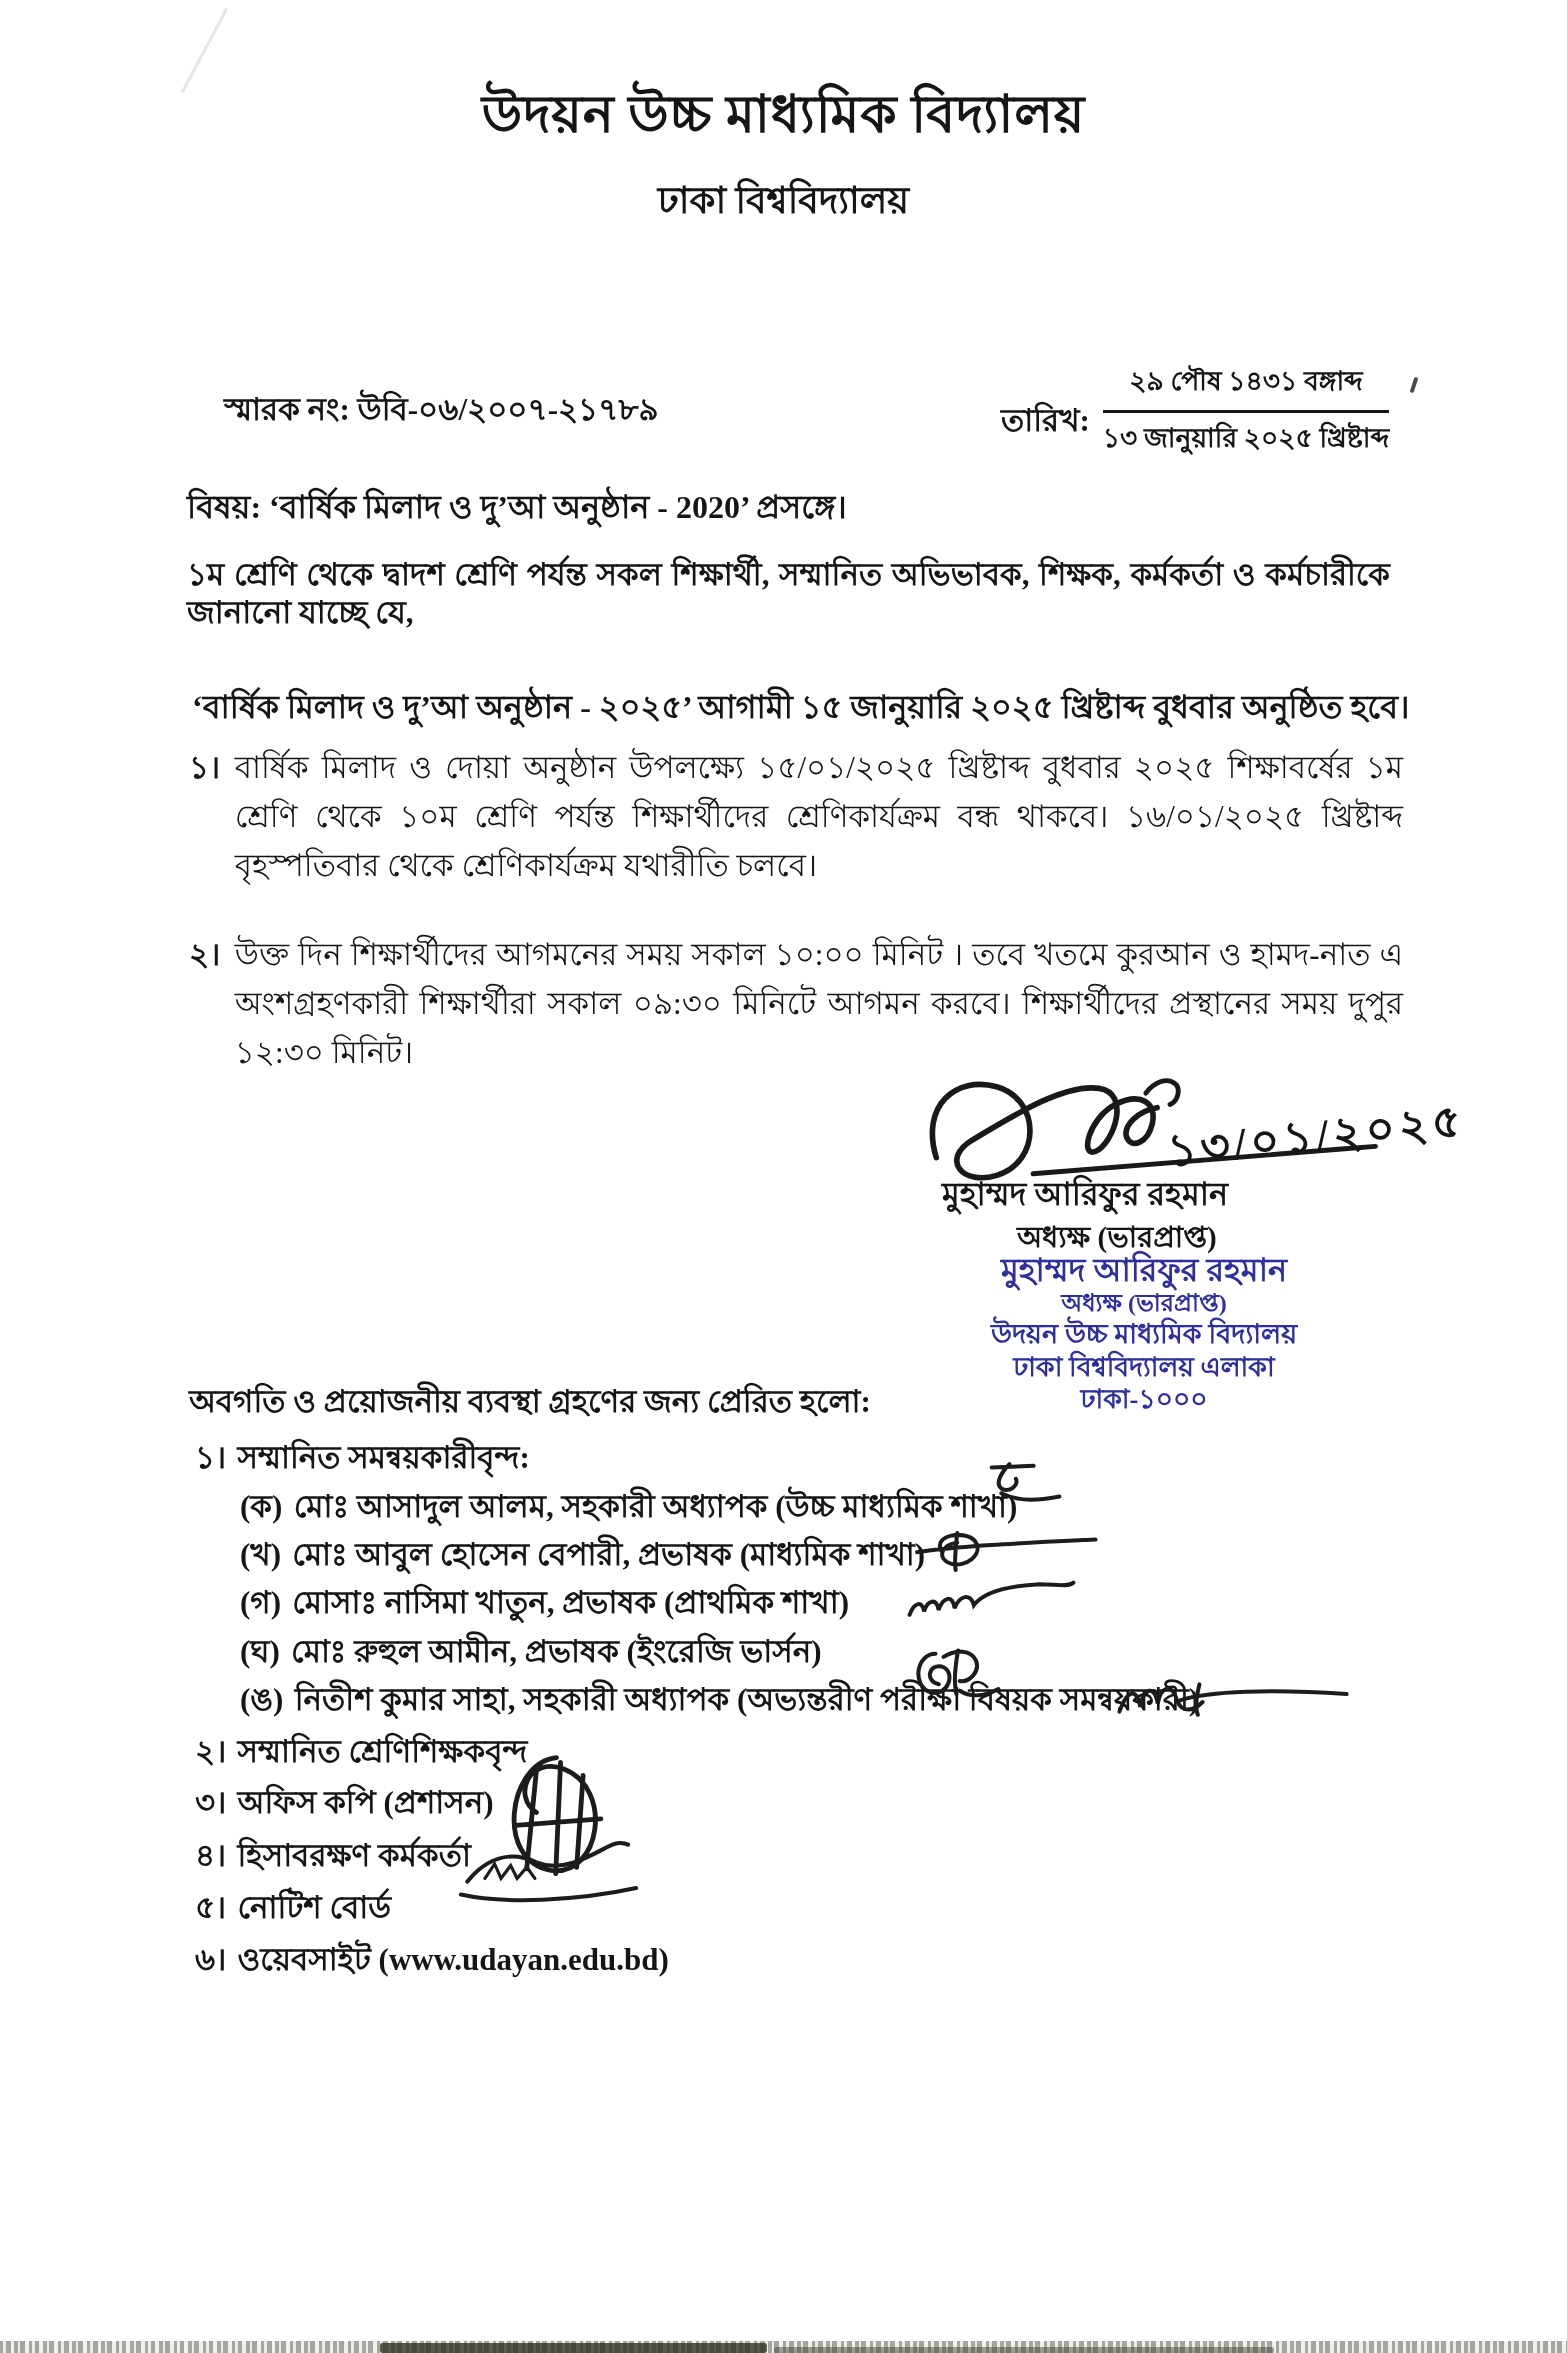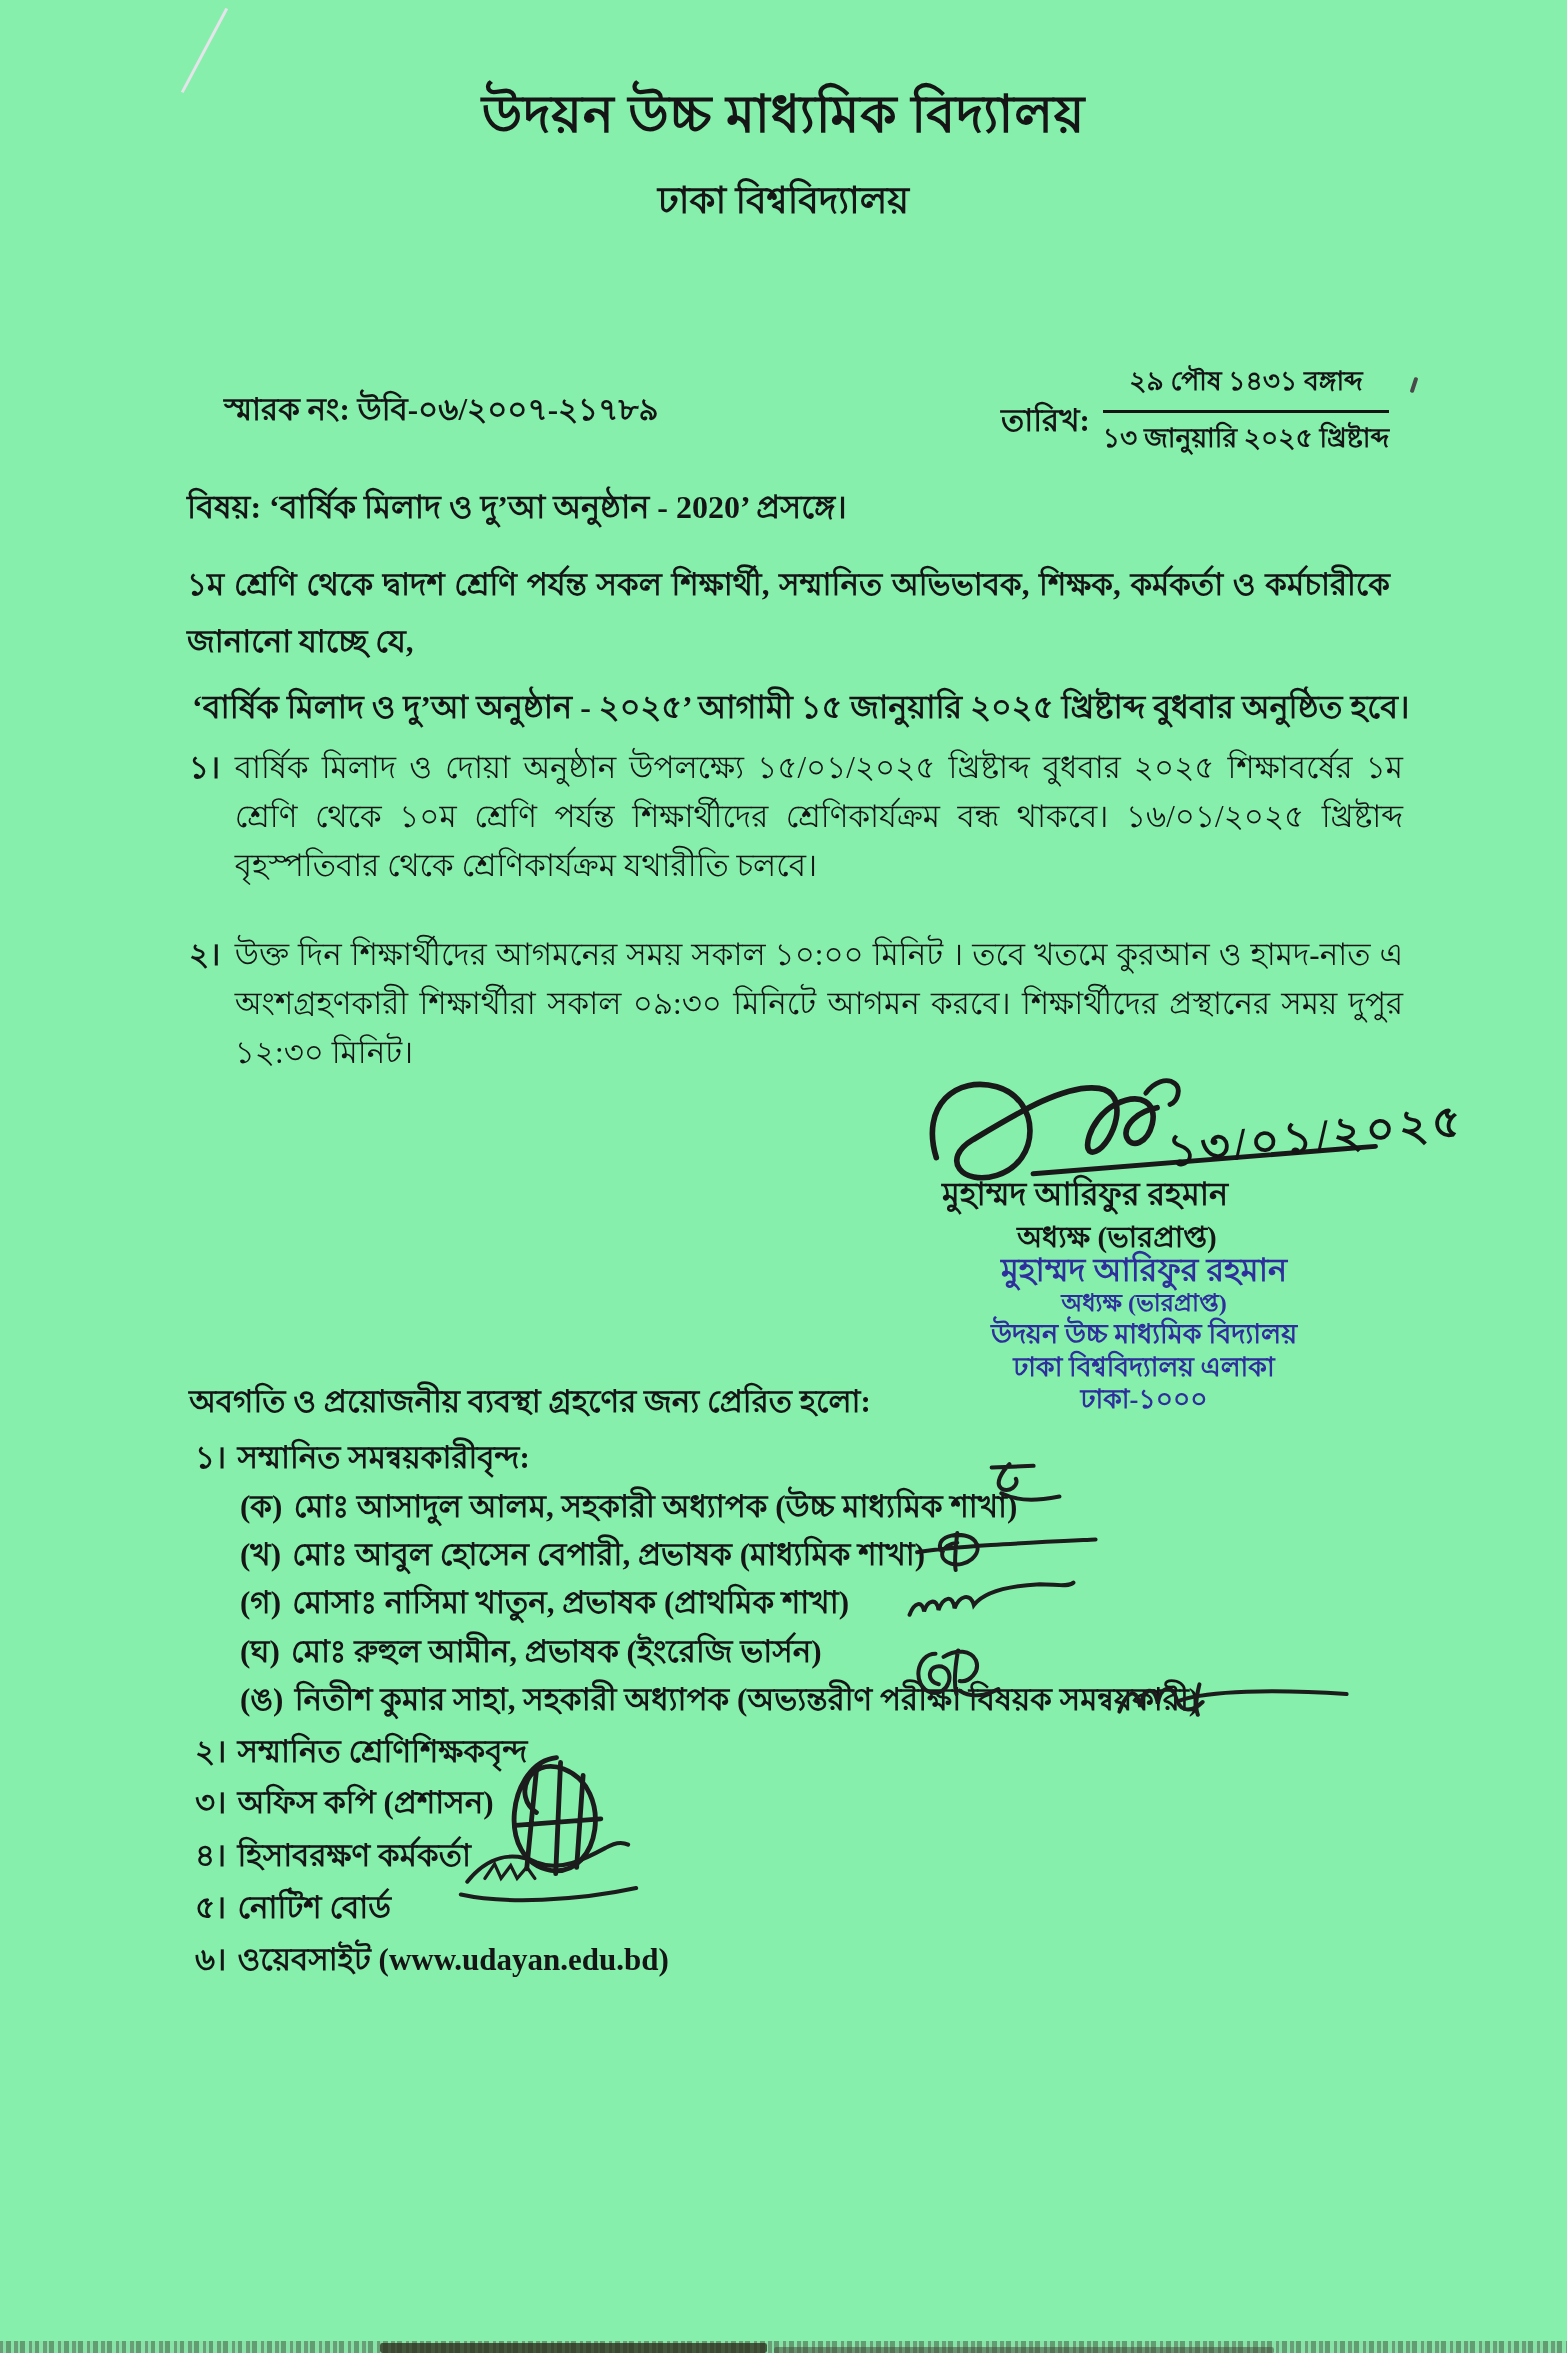--- a/index.html
+++ b/index.html
@@ -2,21 +2,21 @@
 <html style="font-size:13px"><head>
 <meta charset="utf-8">
 <style>
   * { box-sizing: border-box; }
   html,body { margin:0; padding:0; background:#9a9a9a; }
   .page {
     position: relative;
     width: 1567px;
     height: 2354px;
     margin: 0 auto;
-    background: #86efac;
+    background: #ffffff;
     font-family: "Liberation Serif", "DejaVu Serif", serif;
     color: #151515;
     overflow: hidden;
   }
   .centered { position:absolute; left:0; width:100%; text-align:center; }
   .school-name { top:74px;  font-size:52px; font-weight:700; letter-spacing:0.8px; }
   .university  { top:171px; font-size:37px; font-weight:600; }
   .notice-title{ top:264px; font-size:40px; font-weight:700; }
 
   .memo { position:absolute; left:224px; top:385px; font-size:31px; font-weight:600; }
@@ -24,21 +24,21 @@
   .date-block { position:absolute; left:1001px; top:361px; display:flex; align-items:center; gap:13px; }
   .date-label { font-size:31px; font-weight:600; margin-top:21px; }
   .date-frac  { text-align:center; }
   .date-top   { font-size:26.6px; font-weight:600; padding:0 9.7px 4.8px 9.7px; border-bottom:3.2px solid #141414; }
   .date-bottom{ font-size:26.6px; font-weight:600; padding-top:5.6px; }
   .date-tick  { position:absolute; left:1412px; top:377px; width:4px; height:16px; background:#4a4a4a; transform:rotate(18deg); border-radius:1.6px; }
 
   .subject { position:absolute; left:187px; top:482px; font-size:32px; font-weight:700; }
 
   .intro { position:absolute; left:187px; top:556px; width:1203px;
-           font-size:31px; font-weight:600; line-height:57px; text-align:justify; }
+           font-size:31px; font-weight:600; line-height:38px; text-align:justify; }
 
   .announce { position:absolute; left:192px; top:682px; font-size:32px; font-weight:800; }
 
   .point { position:absolute; left:189px; width:1214px; display:flex; gap:14.5px; }
   .point .no  { font-size:31px; font-weight:600; flex:0 0 auto; }
   .point .txt { font-size:31px; font-weight:400; line-height:49px; text-align:justify; }
   .point-1 { top:743px; }
   .point-2 { top:930px; }
 
   .sig-svg   { position:absolute; left:912px; top:1069px; }

